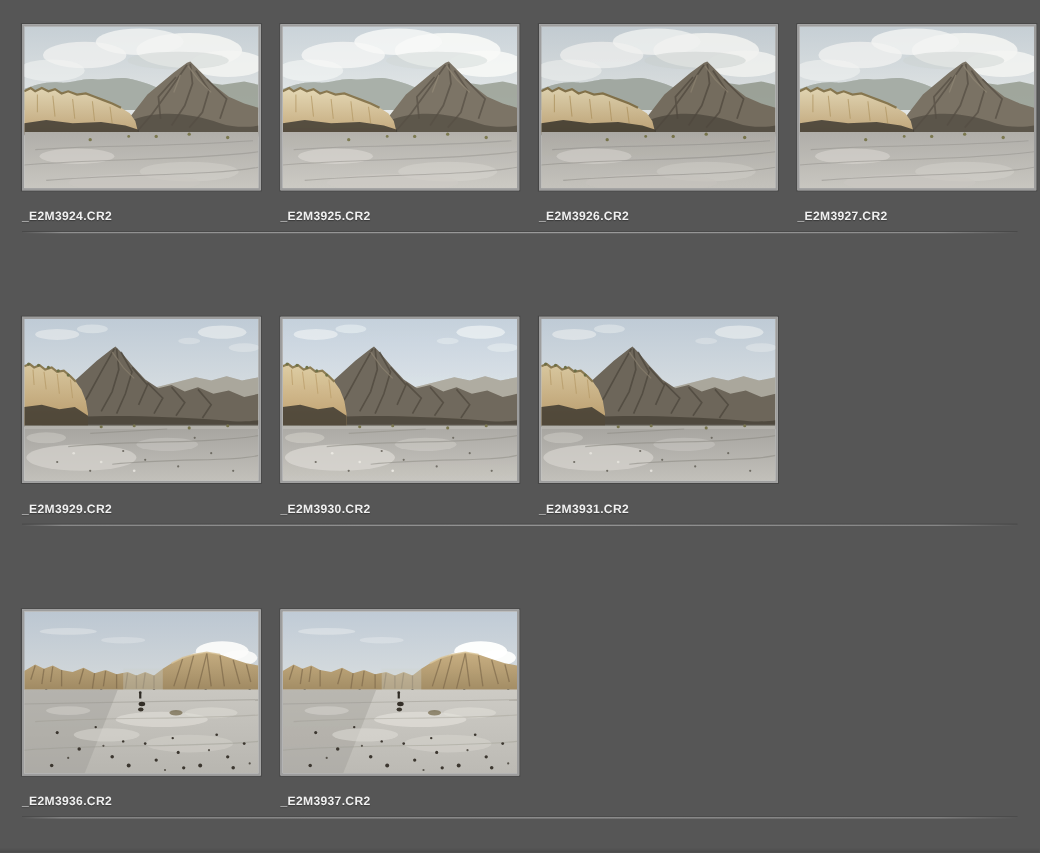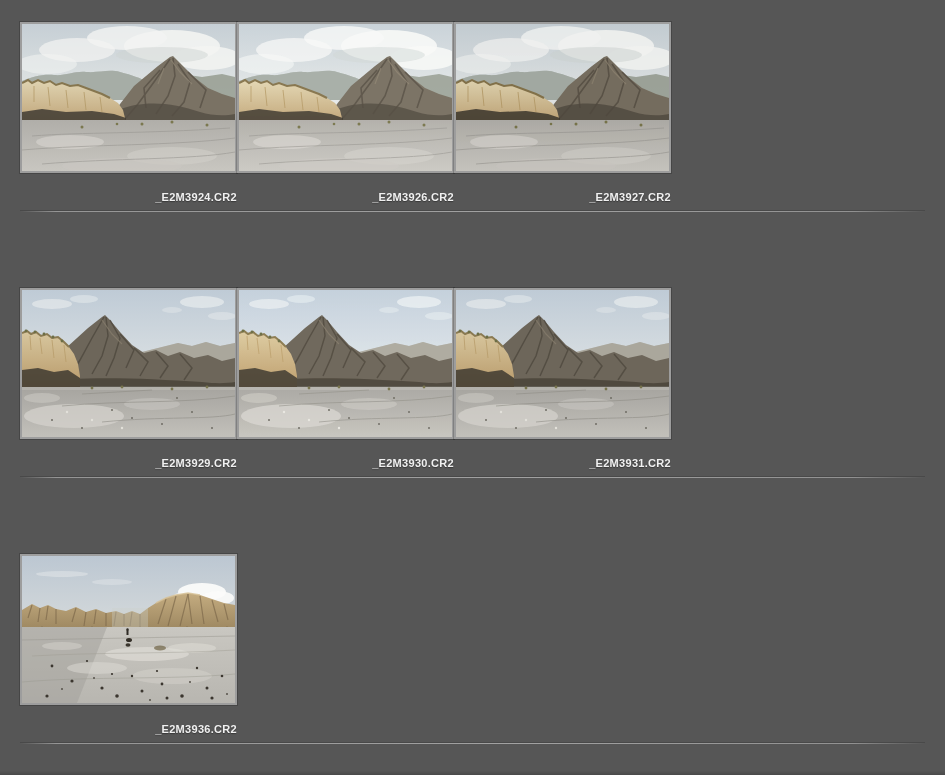--- a/index.html
+++ b/index.html
@@ -4,21 +4,21 @@
 <style>
   html, body {
     margin: 0; padding: 0;
     width: 945px; height: 775px;
     overflow: hidden;
     background: #565656;
     font-family: "Liberation Sans", sans-serif;
   }
   .page { padding: 22px 0 0 20px; position: relative; width: 925px; }
   .row-block { margin-bottom: 76px; }
-  .cells { display: flex; gap: 0; text-align: right; }
+  .cells { display: flex; gap: 18px; }
   .cell { width: 217px; flex: 0 0 217px; cursor: pointer; }
   .thumb {
     box-sizing: border-box;
     width: 217px; height: 151px;
     border: 2px solid #9d9d9d;
     background: #e8e8e6;
     box-shadow: inset 0 0 0 1px rgba(30,30,30,.40), 0 0 0 1px rgba(0,0,0,.18);
     overflow: hidden;
   }
   .thumb svg { display: block; width: 100%; height: 100%; }
@@ -331,20 +331,28 @@
             </svg>
         </div>
         <div class="filename">_E2M3924.CR2</div>
       </div>
       <div class="cell">
         <div class="thumb">
           <svg>
               <use width="100%" height="100%" href="#scene-a"></use>
             </svg>
         </div>
+        <div class="filename">_E2M3925.CR2</div>
+      </div>
+      <div class="cell">
+        <div class="thumb">
+          <svg>
+              <use width="100%" height="100%" href="#scene-a"></use>
+            </svg>
+        </div>
         <div class="filename">_E2M3926.CR2</div>
       </div>
       <div class="cell">
         <div class="thumb">
           <svg>
               <use width="100%" height="100%" href="#scene-a"></use>
             </svg>
         </div>
         <div class="filename">_E2M3927.CR2</div>
       </div>
@@ -385,19 +393,27 @@
   <div class="row-block">
     <div class="cells">
       <div class="cell">
         <div class="thumb">
           <svg>
               <use width="100%" height="100%" href="#scene-c"></use>
             </svg>
         </div>
         <div class="filename">_E2M3936.CR2</div>
       </div>
+      <div class="cell">
+        <div class="thumb">
+          <svg>
+              <use width="100%" height="100%" href="#scene-c"></use>
+            </svg>
+        </div>
+        <div class="filename">_E2M3937.CR2</div>
+      </div>
     </div>
     <div class="divider"></div>
   </div>
 
 </div>
 
 <div class="bottom-edge"></div>
 
 </body></html>

